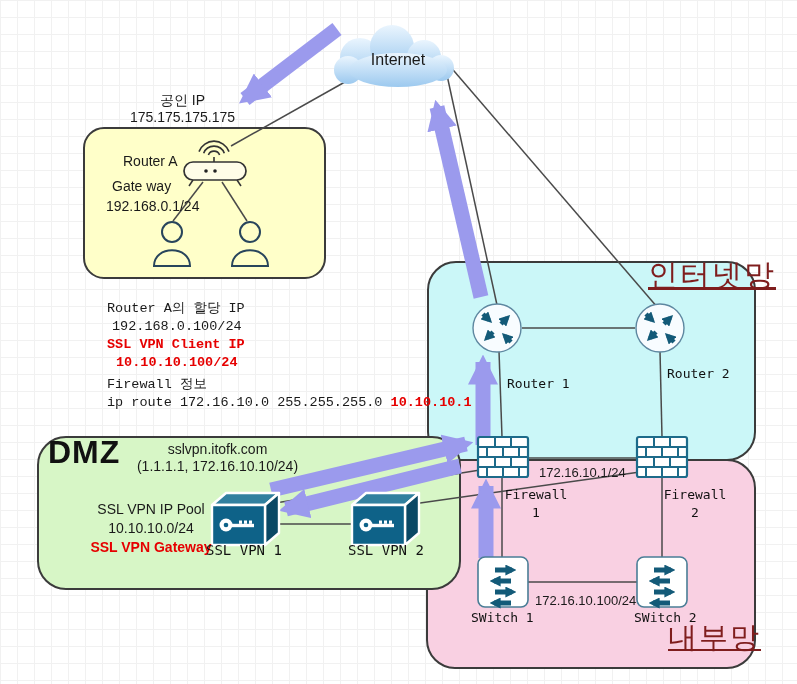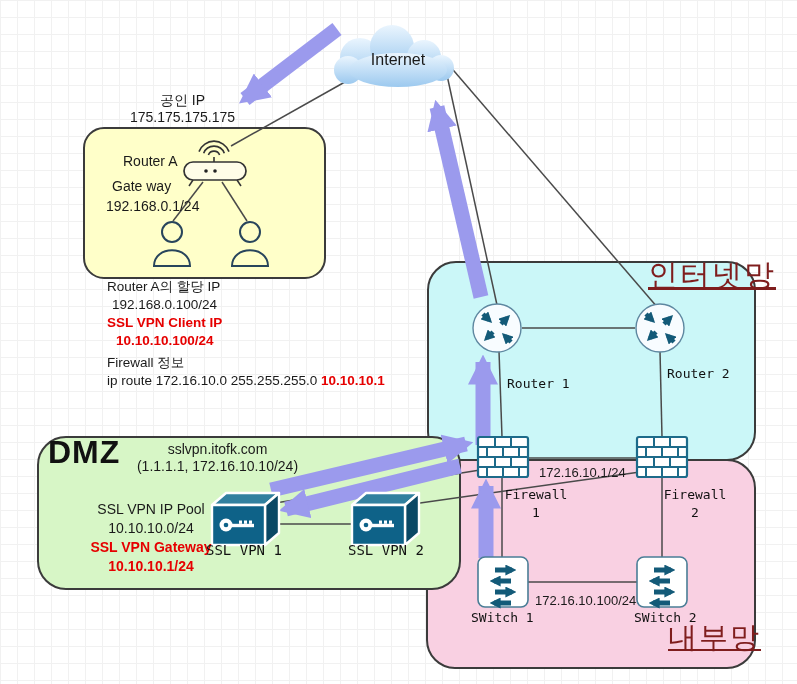--- a/index.html
+++ b/index.html
@@ -176,21 +176,21 @@
 
 <div class="lbl center" style="left:130px;top:92px;width:105px;">
   <div>공인 IP</div>
   <div>175.175.175.175</div>
 </div>
 
 <div class="lbl" style="left:123px;top:153px;">Router A</div>
 <div class="lbl" style="left:112px;top:178px;">Gate way</div>
 <div class="lbl" style="left:106px;top:198px;">192.168.0.1/24</div>
 
-<div class="lbl ann" style="left:107px;top:278px;font-size:13.5px;">
+<div class="lbl ann" style="left:107px;top:300px;font-size:13.5px;font-family:Liberation Mono, monospace;">
   <div>Router A의 할당 IP</div>
   <div style="padding-left:5px;">192.168.0.100/24</div>
   <div class="red">SSL VPN Client IP</div>
   <div class="red" style="padding-left:9px;">10.10.10.100/24</div>
   <div style="height:4px;"></div>
   <div>Firewall 정보</div>
   <div><span>ip route 172.16.10.0 255.255.255.0 </span><span class="red">10.10.10.1</span></div>
 </div>
 
 <div class="lbl zone-title" style="left:648px;top:266px;">인터넷망</div>
@@ -214,21 +214,20 @@
 
 <div class="lbl center" style="left:125px;top:441px;width:185px;">
   <div>sslvpn.itofk.com</div>
   <div>(1.1.1.1, 172.16.10.10/24)</div>
 </div>
 
 <div class="lbl center" style="left:75px;top:500px;width:152px;line-height:19px;">
   <div>SSL VPN IP Pool</div>
   <div>10.10.10.0/24</div>
   <div class="red">SSL VPN Gateway</div>
-  <div class="red">10.10.10.1/24</div>
 </div>
 
 <div class="lbl mono" style="left:206px;top:542px;font-size:14px;">SSL VPN 1</div>
 <div class="lbl mono" style="left:348px;top:542px;font-size:14px;">SSL VPN 2</div>
 
 <div class="lbl mono" style="left:471px;top:609px;">SWitch 1</div>
 <div class="lbl mono" style="left:634px;top:609px;">SWitch 2</div>
 
 </div>
 

